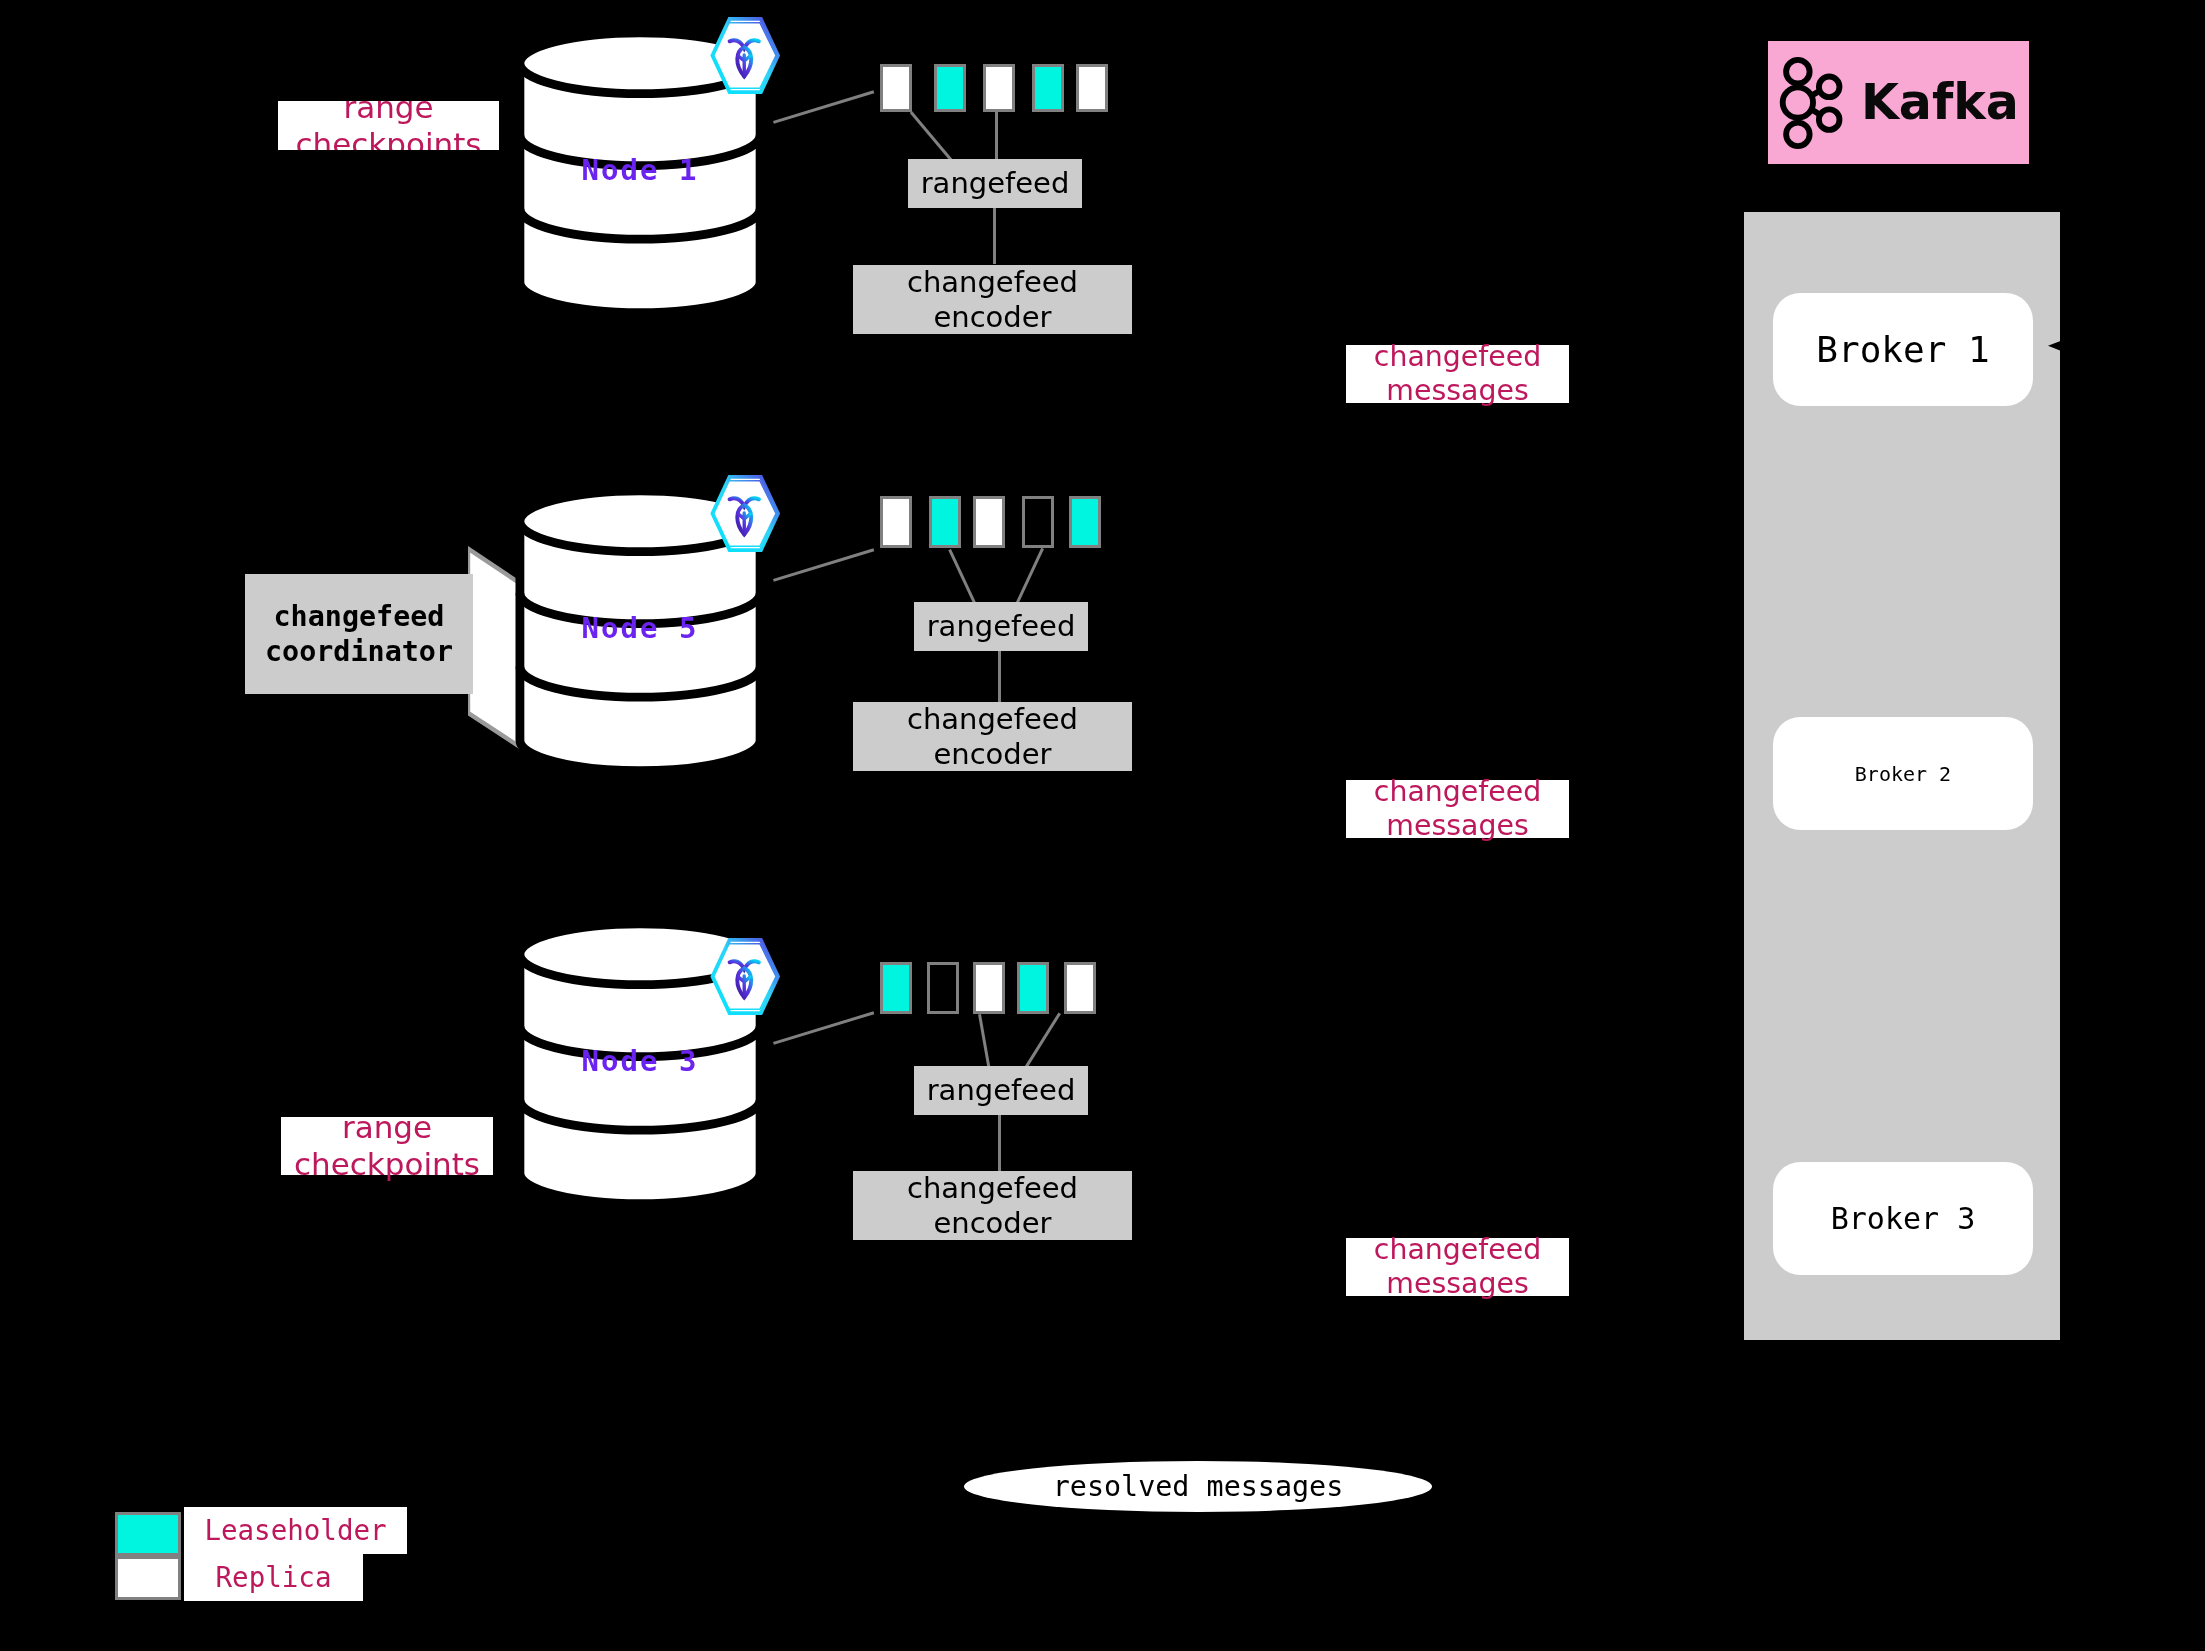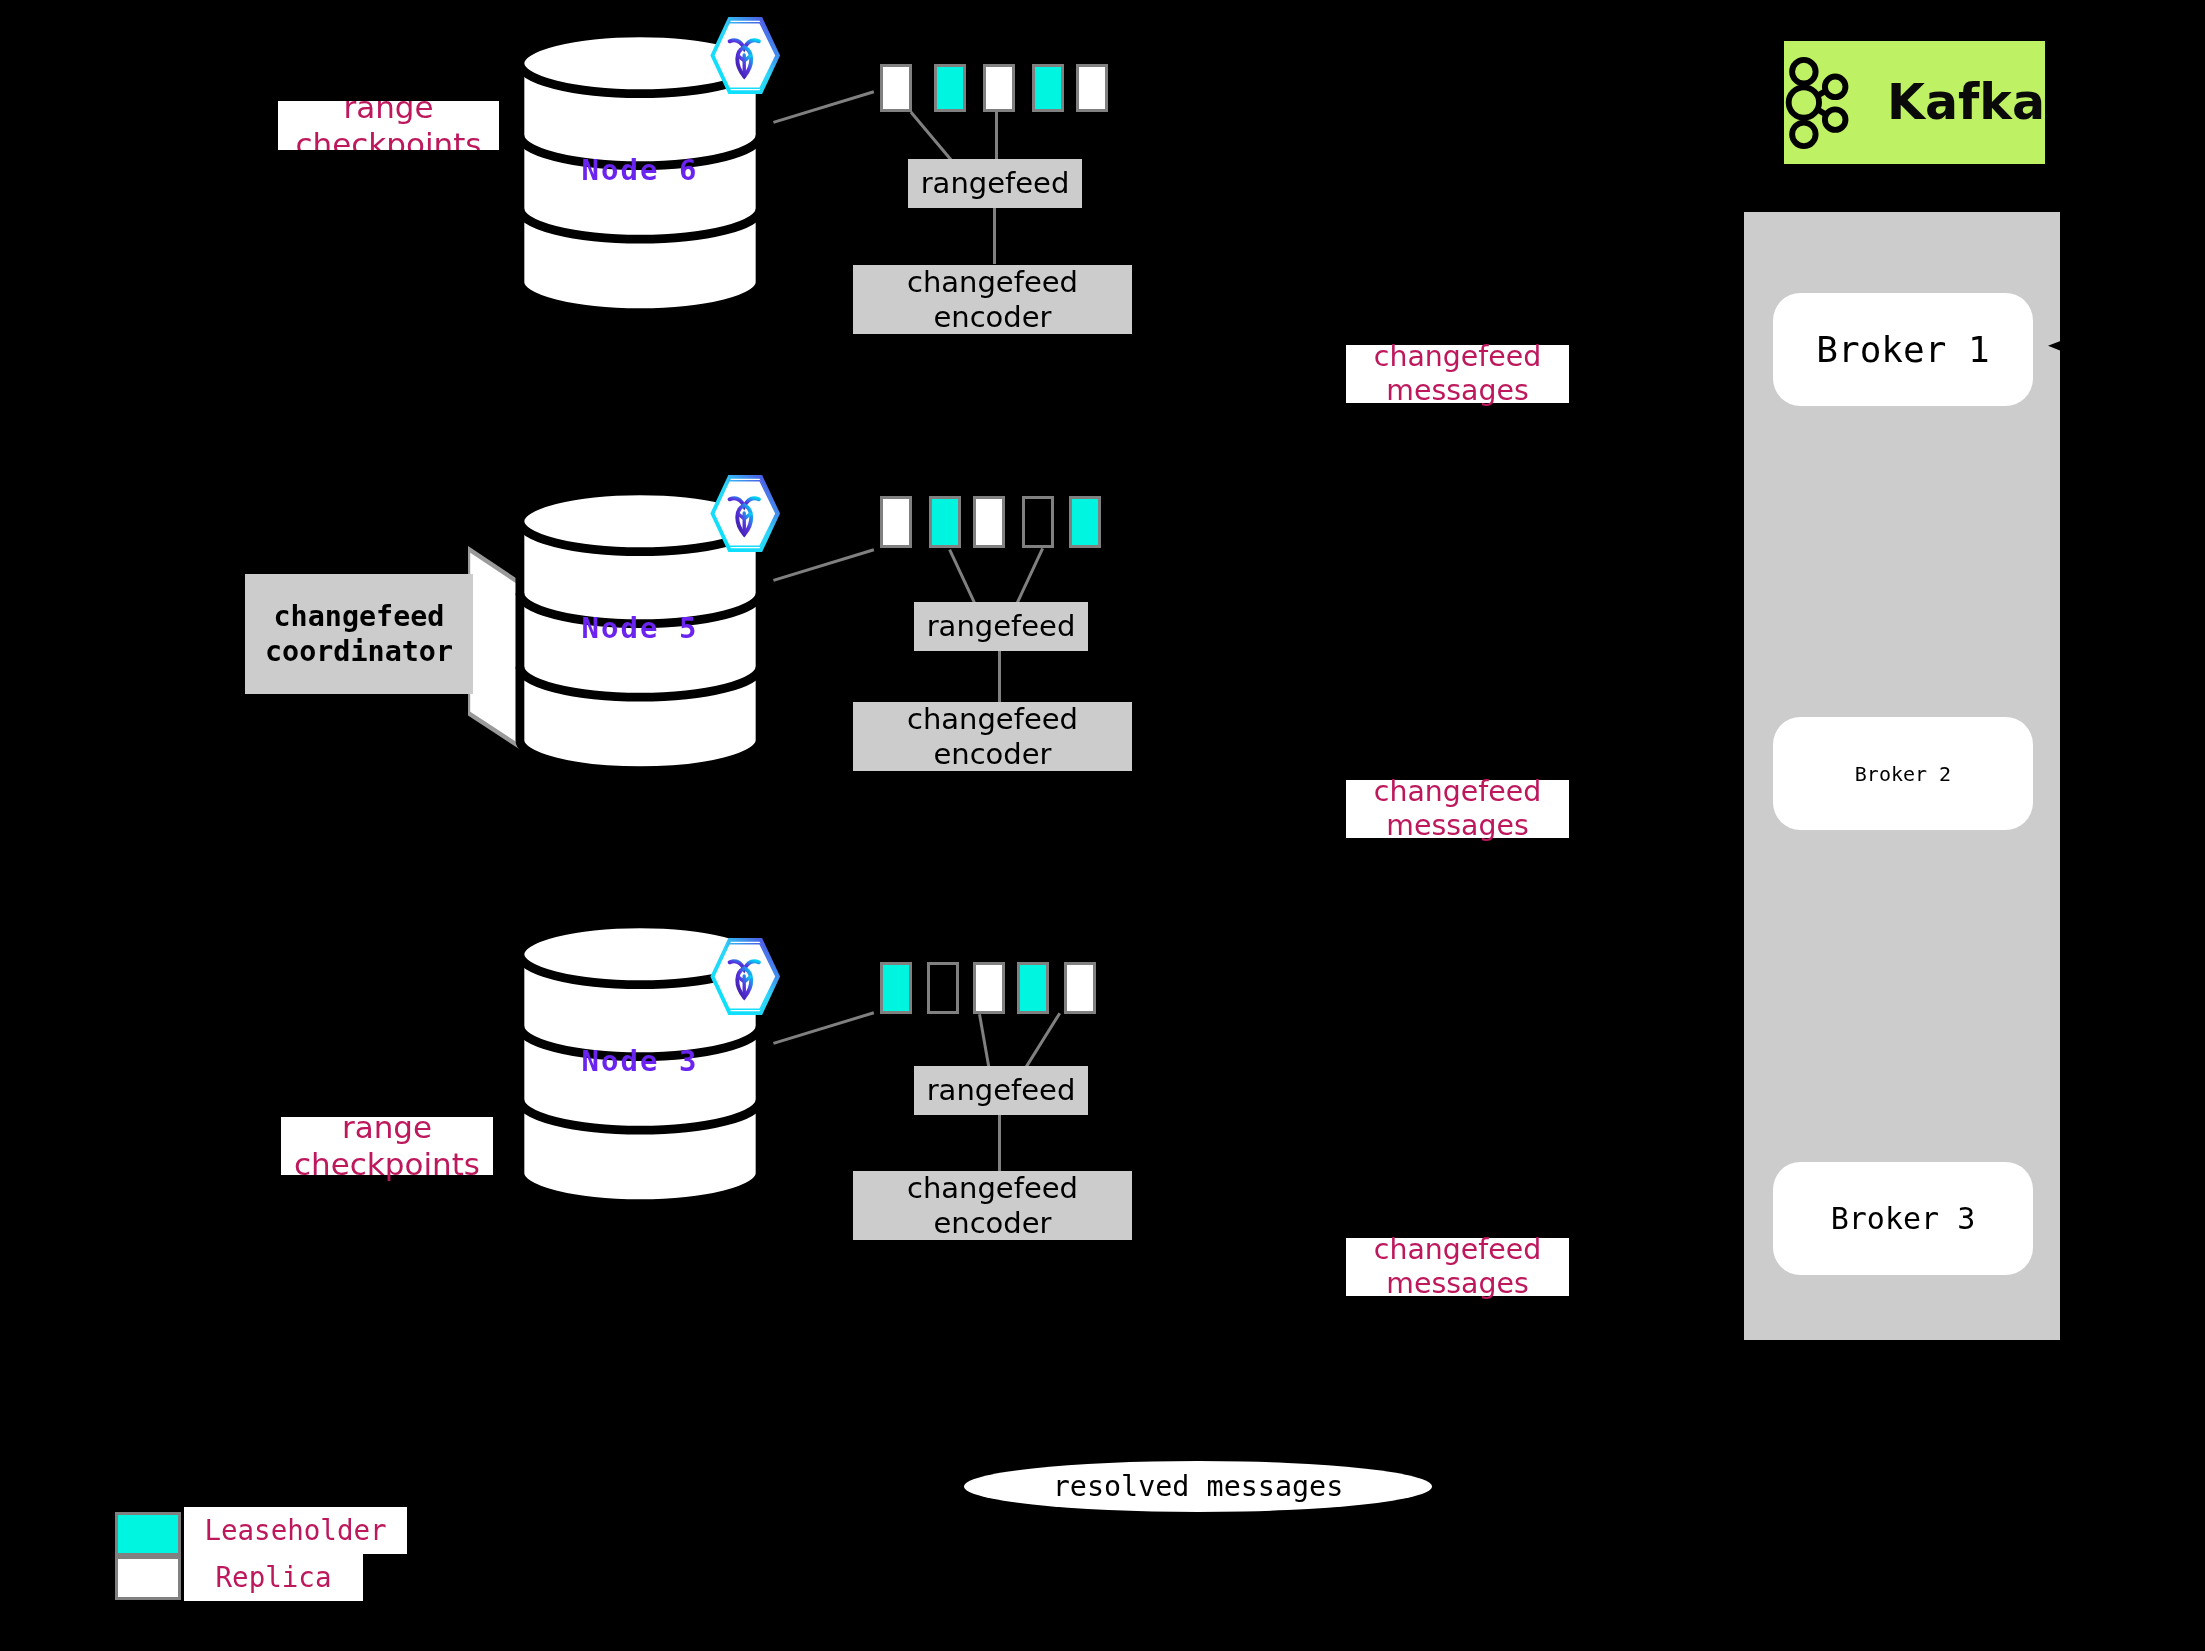--- a/index.html
+++ b/index.html
@@ -41,22 +41,22 @@
   }
   .range.lease{background:#00F5E1;}
   .range.replica{background:#ffffff;}
   .range.empty{background:transparent;}
 
   
   .line{position:absolute;background:#808080;transform-origin:0 0;height:2.5px;}
 
   
   .kafka-logo-box{
-    position:absolute;background:#bef264;display:flex;
-    align-items:center;justify-content:space-between;gap:8.8px;margin-left:16px;
+    position:absolute;background:#f9a8d4;display:flex;
+    align-items:center;justify-content:center;gap:8.8px;
   }
   .kafka-word{
     font-family:"DejaVu Sans", sans-serif;
     font-weight:bold;color:#0a0a0a;
   }
   .kpanel{position:absolute;background:#cccccc;}
   .broker{
     position:absolute;background:#ffffff;border-radius:27.5px;
     display:flex;align-items:center;justify-content:center;
     font-family:"DejaVu Sans Mono", monospace;color:#000;
@@ -92,21 +92,21 @@
 
 <div class="line" style="left:773px;top:121px;width:105px;transform:rotate(-17deg);"></div>
 
 <div class="cyl" style="left:510px;top:24.5px;width:260px;height:299px;">
   <svg width="260" height="299" viewBox="0 0 530 610">
     <path d="M20,78 L20,525 A245,62 0 0 0 510,525 L510,78 Z" fill="#fff" stroke="#000" stroke-width="18"></path>
     <ellipse cx="265" cy="78" rx="245" ry="62" fill="#fff" stroke="#000" stroke-width="18"></ellipse>
     <path d="M20,225 A245,62 0 0 0 510,225" fill="none" stroke="#000" stroke-width="18"></path>
     <path d="M20,375 A245,62 0 0 0 510,375" fill="none" stroke="#000" stroke-width="18"></path>
   </svg>
-  <div class="node-label" style="top:128px;font-size:29px;">Node 6</div>
+  <div class="node-label" style="top:128px;font-size:29px;">Node 1</div>
 </div>
 
 <div class="abs" style="left:706px;top:13.7px;width:76px;height:83px;">
   <svg width="76" height="83" viewBox="0 0 155 170">
     <defs>
       <linearGradient id="hexg1" x1="0" y1="1" x2="1" y2="0">
         <stop offset="0%" stop-color="#00e5ff"></stop>
           <stop offset="55%" stop-color="#2dd4f7"></stop>
         <stop offset="100%" stop-color="#5733e0"></stop>
       </linearGradient>

